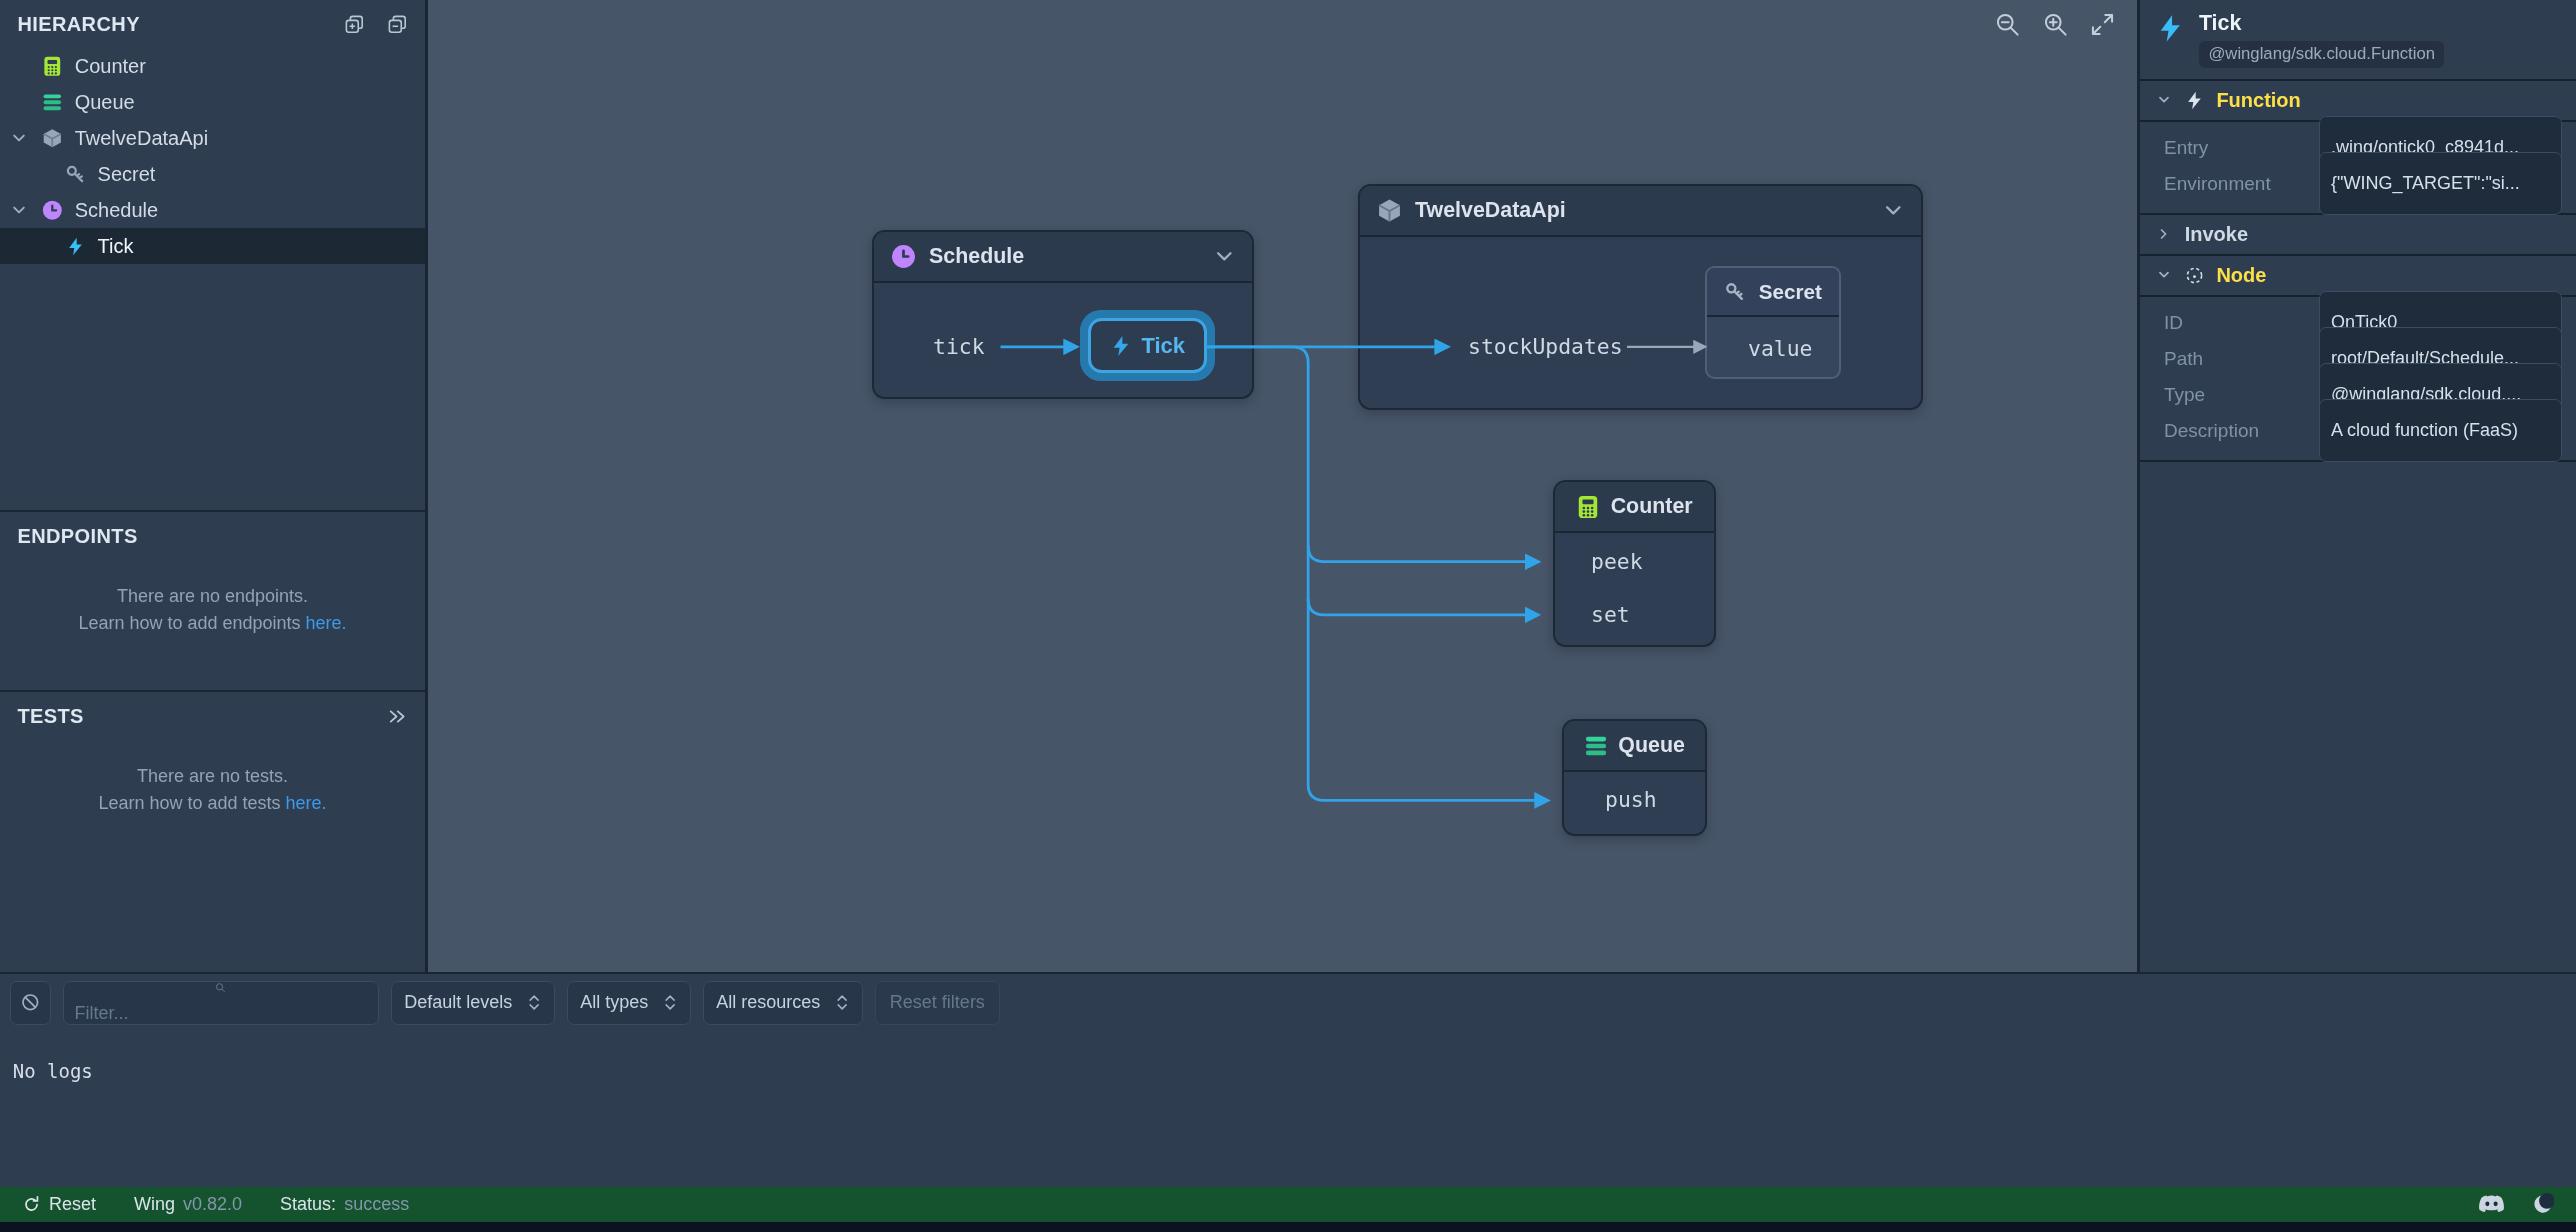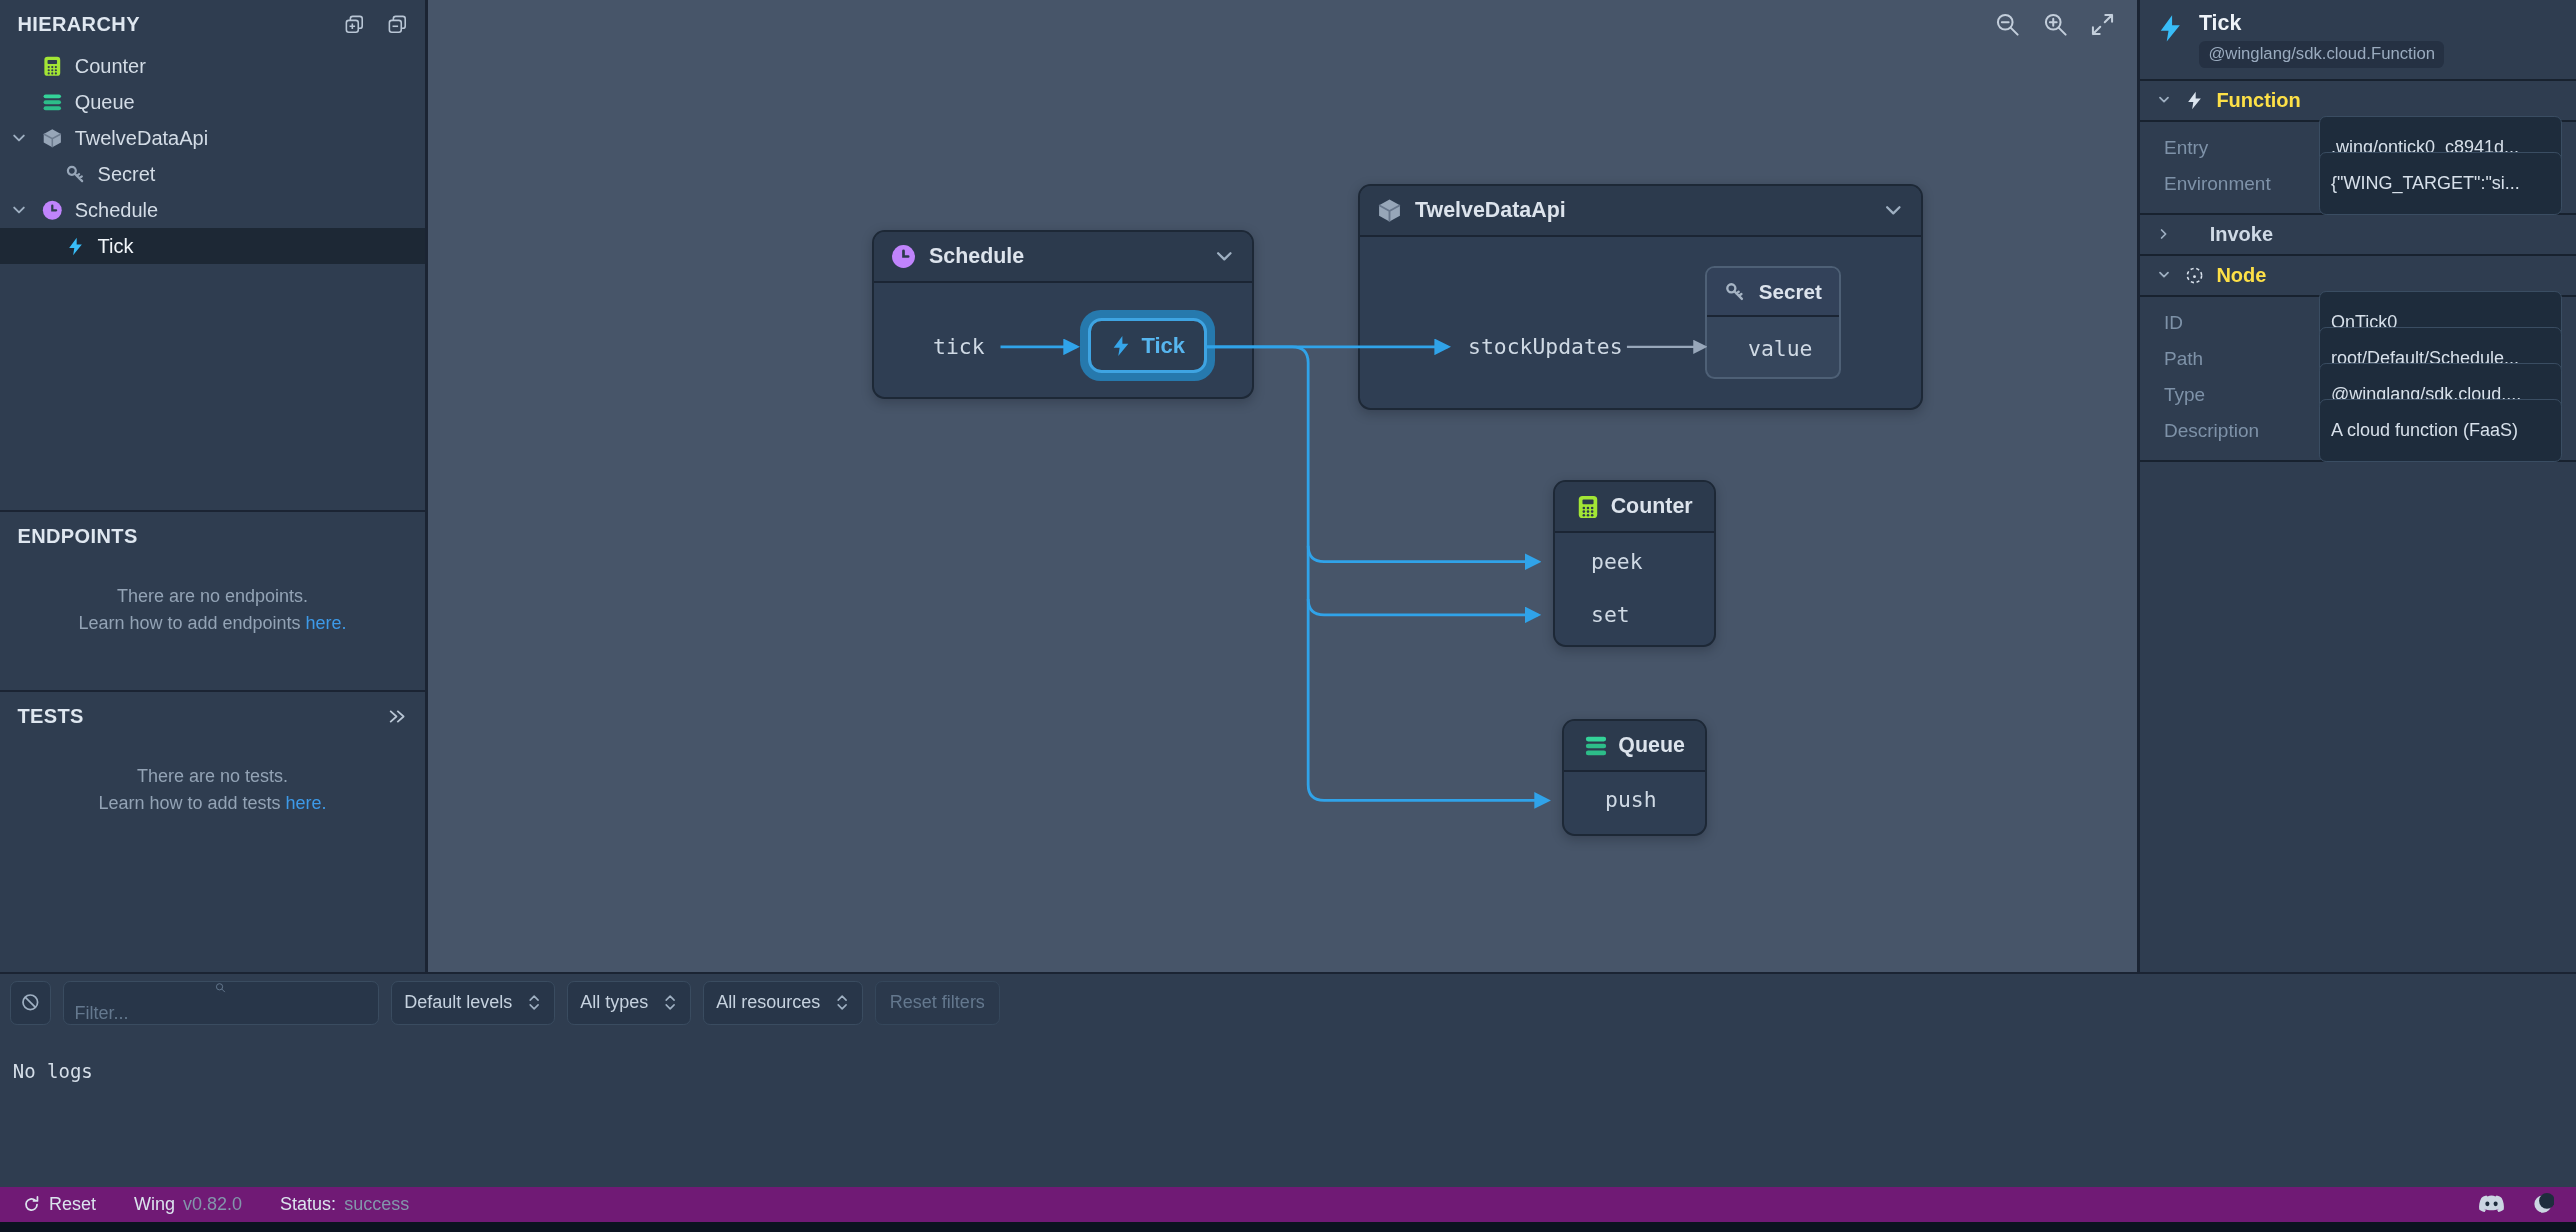--- a/index.html
+++ b/index.html
@@ -61,21 +61,21 @@
   .tool-box { height:44px; background:#283649; border:1.6px solid #3a4c60; border-radius:7.1px; display:flex; align-items:center; color:#c6d2df; font-size:18px; }
   .tool-btn-slash { width:41px; justify-content:center; cursor:pointer; }
   .filter-input { width:316px; padding:0 11px; gap:9.5px;flex-direction:column; }
   .filter-input input { background:transparent; border:none; outline:none; color:#c6d2df; font-size:18px; width:100%; font-family:"Liberation Sans", sans-serif; }
   .filter-input input::placeholder { color:#64788e; }
   .select { padding:0 12.7px; gap:14.3px; cursor:pointer; }
   .reset-filters { padding:0 14.3px; color:#64788e; background:#2b394c; border-color:#35475b; cursor:default; }
   .no-logs { position:absolute; left:12.7px; top:86px; color:#d5dee8; font-size:19px; font-family:"DejaVu Sans Mono", monospace; }
 
   
-  .statusbar { height:35px; background:#701a75; display:flex; align-items:center; padding:0 22px; color:#dbe4ee; font-size:18px; }
+  .statusbar { height:35px; background:#14532d; display:flex; align-items:center; padding:0 22px; color:#dbe4ee; font-size:18px; }
   .sb-item { display:flex; align-items:center; gap:8px; margin-right:38px; }
   .sb-muted { color:#8396ab; }
   .sb-right { margin-left:auto; display:flex; align-items:center; gap:27px; }
   .bottom-strip { height:10.3px; background:#0b1320; }
 
   svg { display:block; }
 </style>
 </head>
 <body>
 
@@ -396,21 +396,21 @@
         <div class="kv-row">
           <span class="kv-label">Environment</span>
           <span class="kv-value">{"WING_TARGET":"si...</span>
         </div>
       </div>
 
       <div class="insp-sect-row">
         <svg width="16" height="16" viewBox="0 0 20 20">
             <polyline points="7,5 12,10 7,15" fill="none" stroke="#9fb0c2" stroke-width="2.2" stroke-linecap="round" stroke-linejoin="round"></polyline>
           </svg>
-        <span class="insp-sect-label" style="color:#cfdae6;margin-left:25px;">Invoke</span>
+        <span class="insp-sect-label" style="color:#cfdae6;">Invoke</span>
       </div>
 
       <div class="insp-sect-row">
         <svg width="16" height="16" viewBox="0 0 20 20">
             <polyline points="5,7 10,12 15,7" fill="none" stroke="#9fb0c2" stroke-width="2.2" stroke-linecap="round" stroke-linejoin="round"></polyline>
           </svg>
         <span>
           <svg width="19" height="19" viewBox="0 0 24 24">
               <circle cx="12" cy="12" r="9" fill="none" stroke="#dbe4ee" stroke-width="2" stroke-dasharray="4 3.4"></circle>
               <circle cx="12" cy="13.5" r="1.8" fill="#dbe4ee"></circle>

